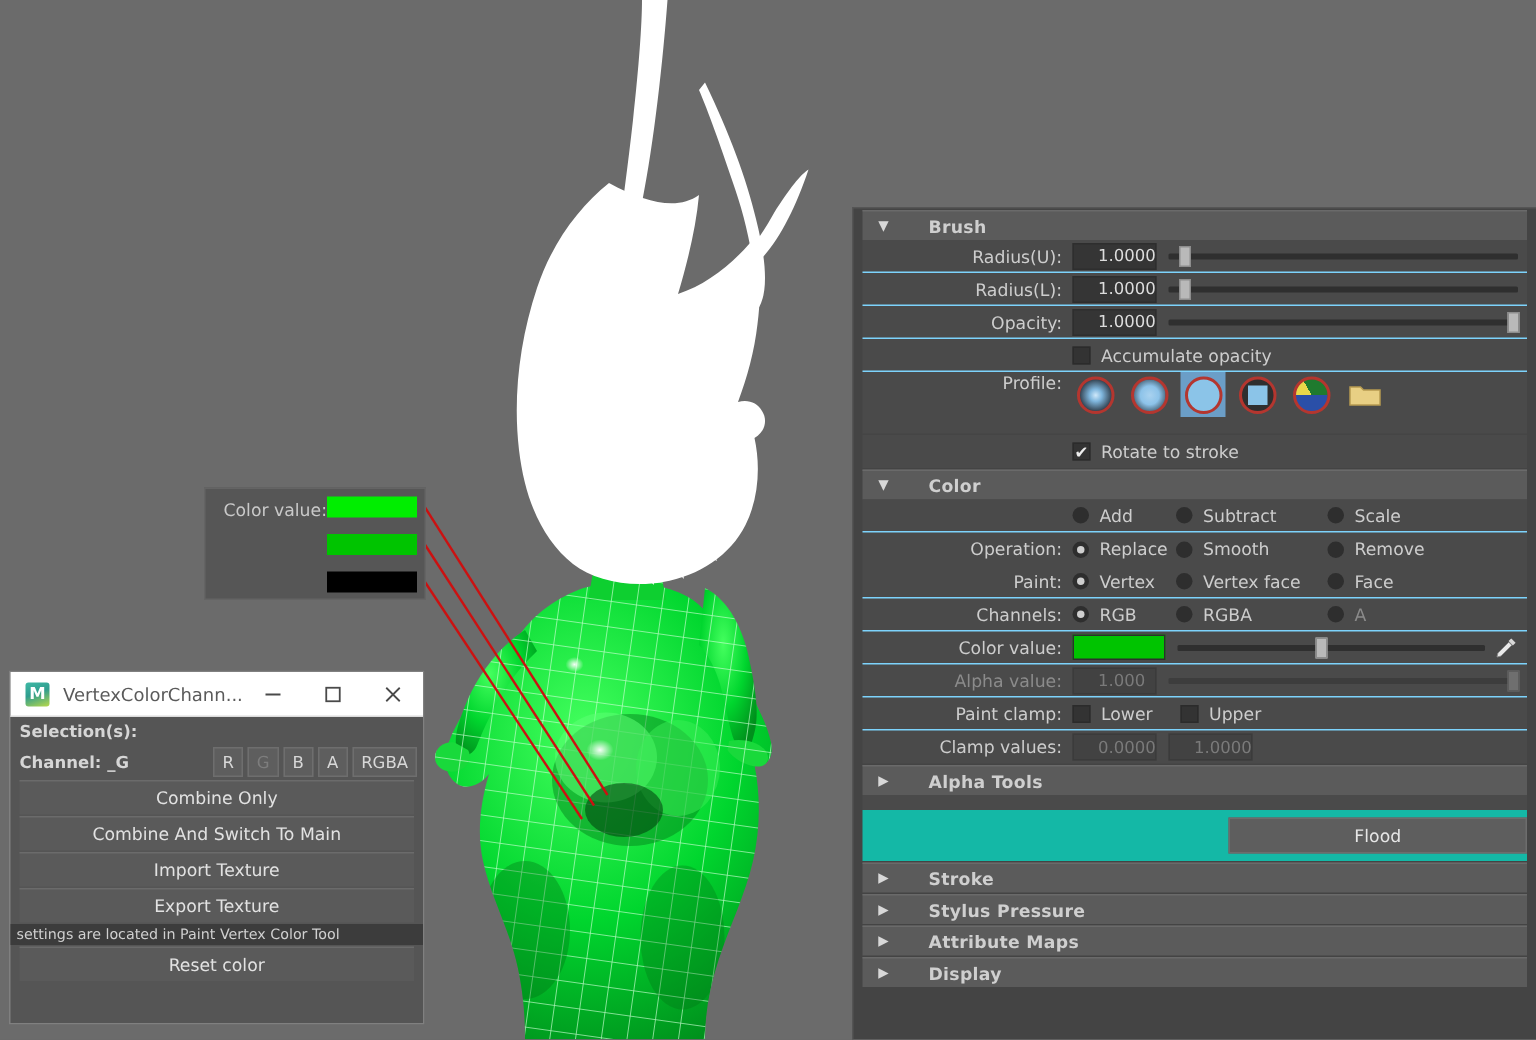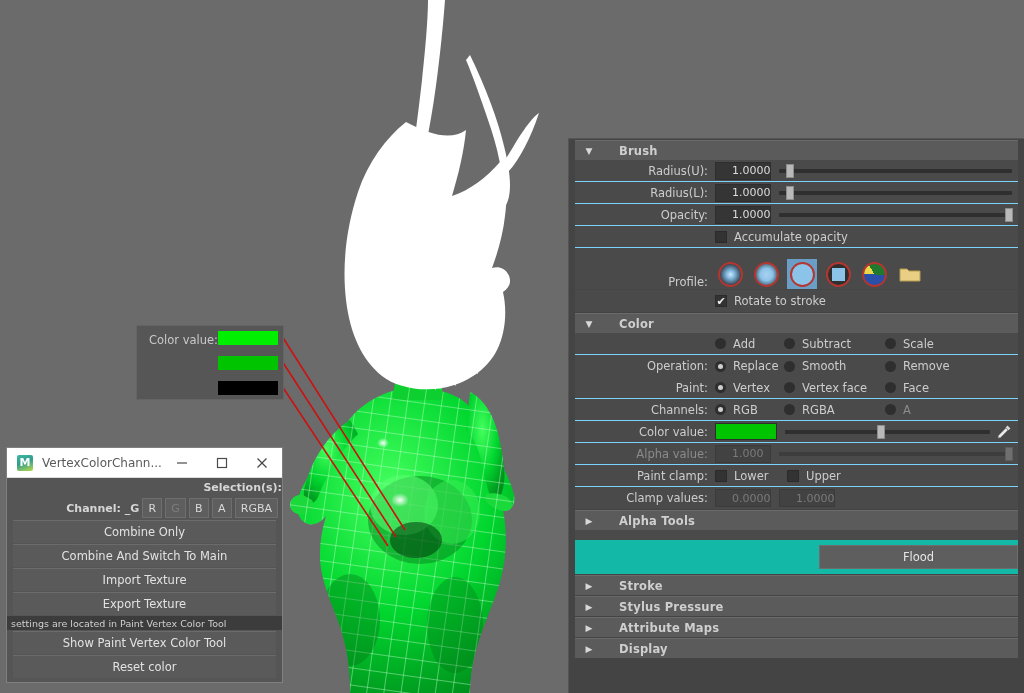--- a/index.html
+++ b/index.html
@@ -56,21 +56,21 @@
   #dlg-title {
     margin-left: 9px; color: #5a5a5a; font-size: 12px;
     white-space: nowrap; overflow: hidden;
   }
   .dlg-btn {
     width: 40px; height: 29px; display: flex;
     align-items: center; justify-content: center;
     color: #4a4a4a; font-size: 13px;
   }
   .dlg-btn svg { display:block; }
-  #dlg-body { padding: 3px 0 0 0; text-align: right; }
+  #dlg-body { padding: 3px 0 0 0; }
   .dlg-sel-line { padding-left: 6px; color: #d6d6d6; font-size: 11px; line-height: 13px; font-weight: 600; }
   .dlg-sel-line.sub { font-weight: 400; color: #cfcfcf; }
   #dlg-channel-row {
     display: flex; align-items: center;
     margin-top: 3px; padding-left: 6px; padding-right: 4px; height: 22px;
   }
   #dlg-channel-label { font-size: 11px; color: #d6d6d6; font-weight: 600; flex: 1; }
   .chbtn {
     height: 20px; min-width: 20px; margin-left: 3px;
     background: #5e5e5e; border: 1px solid #6e6e6e;
@@ -145,21 +145,21 @@
   }
   .radio .dot { width: 5px; height: 5px; border-radius: 50%; background: #cfcfcf; }
   .rtxt { margin-left: 7px; color: #cdcdcd; font-size: 11.5px; }
   .rtxt.dim { color: #8b8b8b; }
   .ropt { display: flex; align-items: center; }
   .ropt.c1 { width: 69px; }
   .ropt.c2 { width: 101px; }
 
   .swatch-color { width: 62px; height: 17px; border: 1px solid #2e2e2e; }
 
-  #profile-row { display: flex; align-items: flex-end; height: 42px; border-bottom: 1px solid #454545; }
+  #profile-row { display: flex; align-items: flex-start; height: 42px; border-bottom: 1px solid #454545; }
   .pf {
     width: 30px; height: 30px; margin-right: 6px;
     display: flex; align-items: center; justify-content: center;
     flex: 0 0 auto;
   }
   .pf.sel { background: #6b9ec7; }
   .pf-circ {
     width: 25px; height: 25px; border-radius: 50%;
     border: 2px solid #b4362f; box-sizing: border-box;
   }
@@ -329,21 +329,20 @@
         <div class="chbtn">RGBA</div>
       </div>
 
       <div class="dlg-wide-btn">Combine Only</div>
       <div class="dlg-wide-btn">Combine And Switch To Main</div>
       <div class="dlg-wide-btn">Import Texture</div>
       <div class="dlg-wide-btn">Export Texture</div>
 
       <div id="dlg-note">settings are located in Paint Vertex Color Tool</div>
 
-      <div class="dlg-wide-btn">Show Paint Vertex Color Tool</div>
       <div class="dlg-wide-btn">Reset color</div>
     </div>
   </div>
 
   <div id="toolpanel">
 
     <div class="frame-header">
       <div class="arrow">▼</div>
       <div class="ftitle">Brush</div>
     </div>

